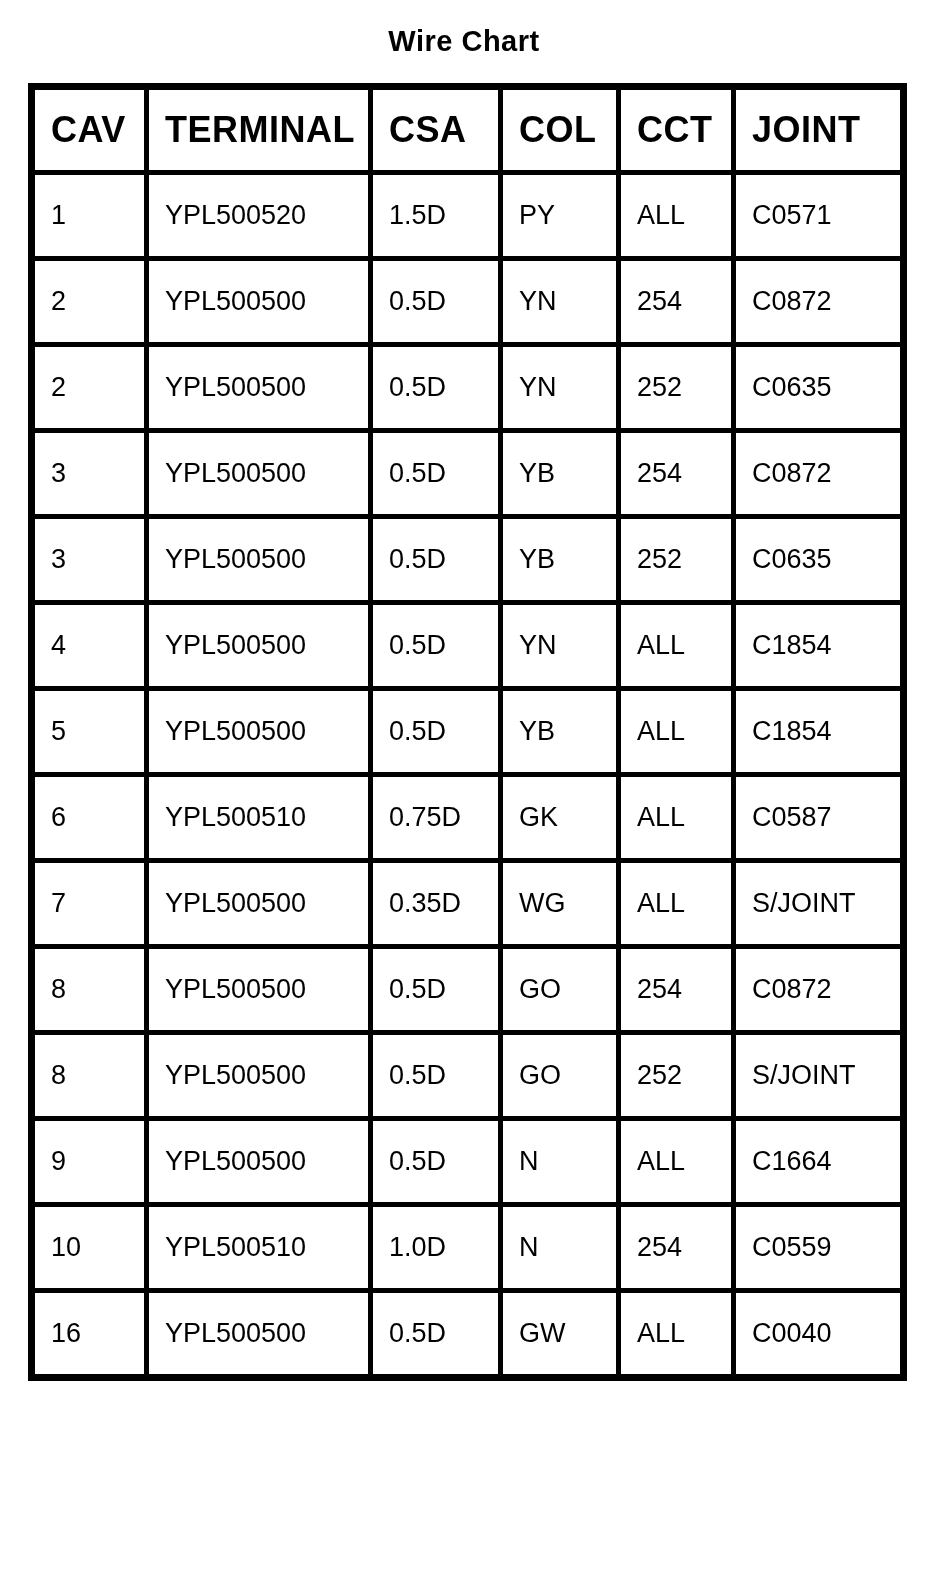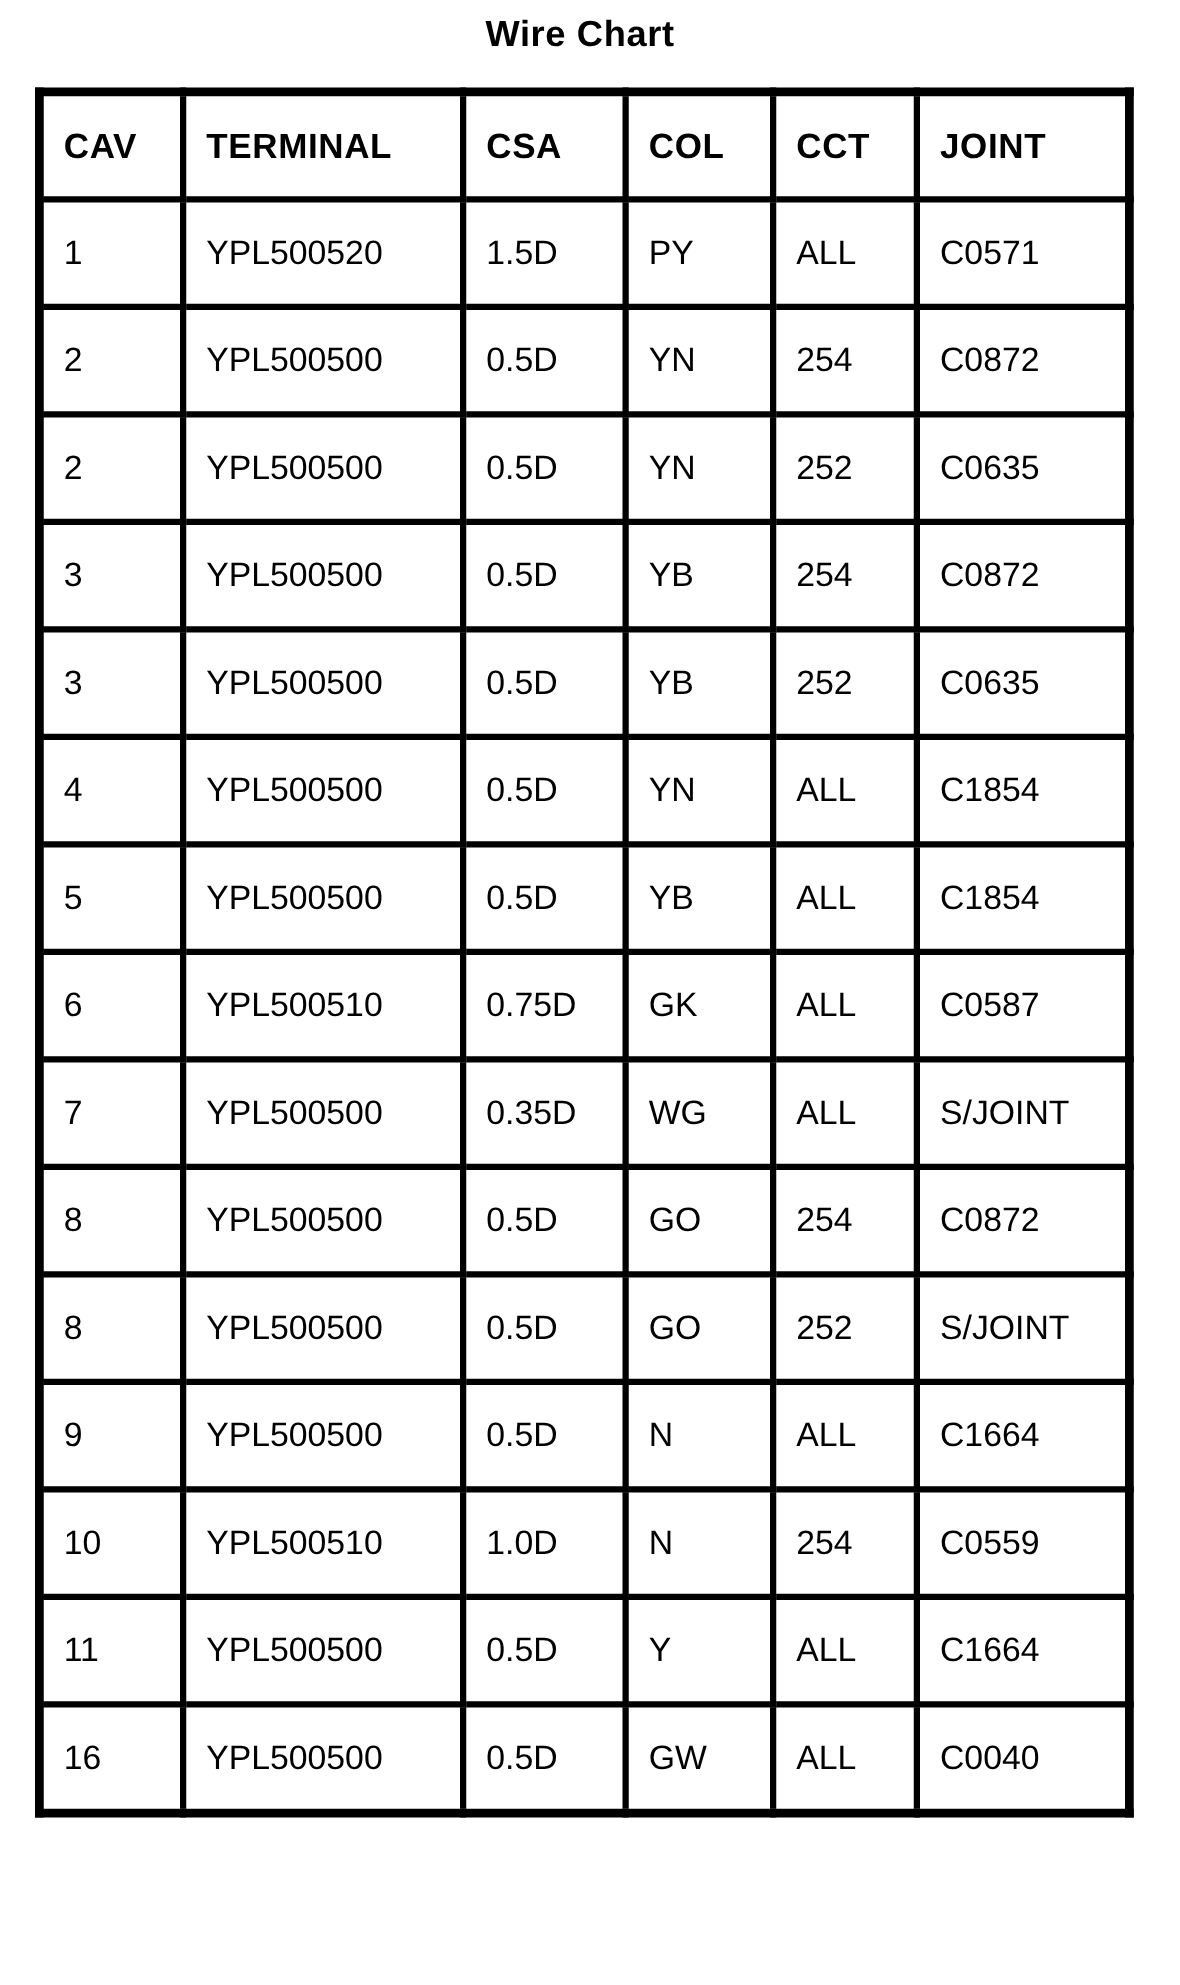--- a/index.html
+++ b/index.html
@@ -11,21 +11,21 @@
     position: relative;
     width: 944px;
     height: 1588px;
     background: #ffffff;
     color: #000000;
     font-family: "Liberation Sans", "DejaVu Sans", sans-serif;
     overflow: hidden;
   }
   .title {
     margin: 0;
-    padding-top: 11px;
+    padding-top: 24px;
     margin-left: 28px;
     width: 872px;
     text-align: center;
     font-size: 29px;
     font-weight: bold;
     line-height: 35px;
     letter-spacing: 0.5px;
   }
   table.wire-table {
     border-collapse: collapse;
@@ -43,21 +43,21 @@
   .wire-table th, .wire-table td {
     border: 5px solid #000000;
     text-align: left;
     vertical-align: middle;
     padding: 0 0 0 16px;
     overflow: hidden;
     white-space: nowrap;
   }
   .wire-table th {
     height: 80px;
-    font-size: 28px;
+    font-size: 36px;
     font-weight: bold;
     letter-spacing: 0.5px;
   }
   .wire-table td {
     height: 81px;
     font-size: 27px;
     font-weight: normal;
   }
 </style>
 </head>
@@ -184,28 +184,20 @@
         </tr>
         <tr>
           <td>10</td>
           <td>YPL500510</td>
           <td>1.0D</td>
           <td>N</td>
           <td>254</td>
           <td>C0559</td>
         </tr>
         <tr>
-          <td>11</td>
-          <td>YPL500500</td>
-          <td>0.5D</td>
-          <td>Y</td>
-          <td>ALL</td>
-          <td>C1664</td>
-        </tr>
-        <tr>
           <td>16</td>
           <td>YPL500500</td>
           <td>0.5D</td>
           <td>GW</td>
           <td>ALL</td>
           <td>C0040</td>
         </tr>
       </tbody>
   </table>
 </div>

